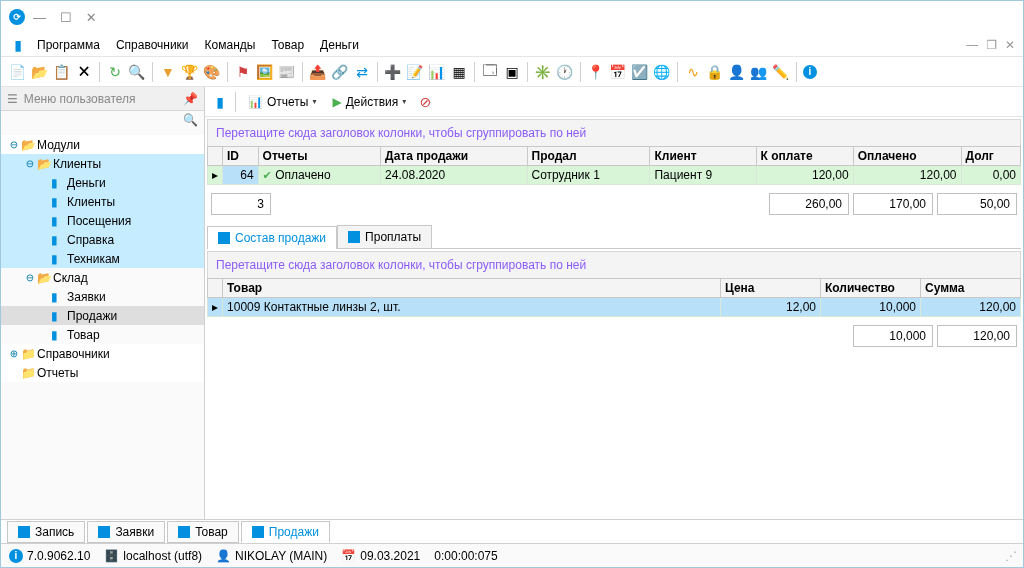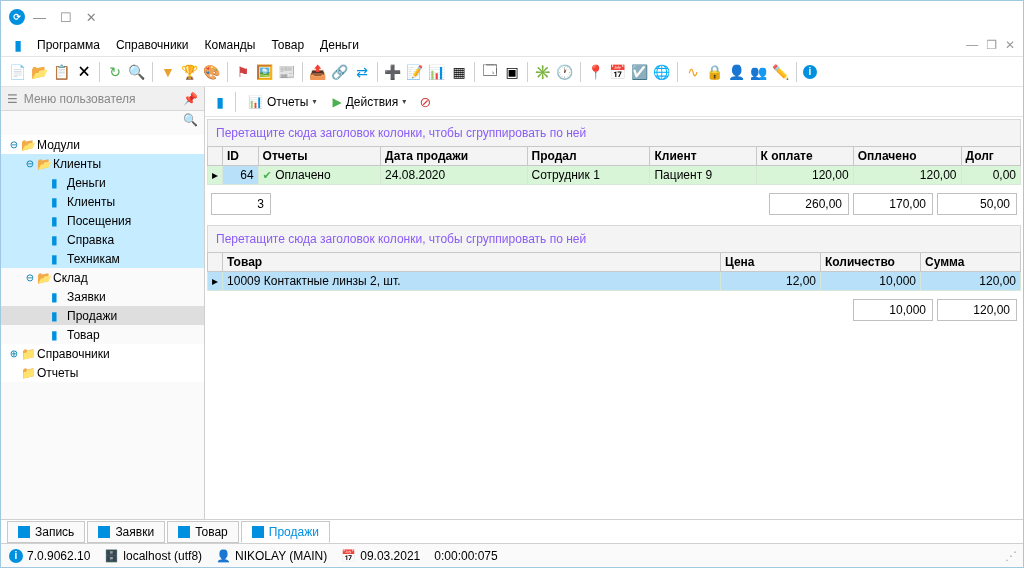--- a/index.html
+++ b/index.html
@@ -248,20 +248,30 @@
     </table>
 
     <div class="summaryrow">
       <div class="sbox" style="min-width:60px">3</div>
       <div class="filler"></div>
       <div class="sbox">260,00</div>
       <div class="sbox">170,00</div>
       <div class="sbox">50,00</div>
     </div>
 
+    <div class="subtabs">
+      <div class="subtab active">
+          <span class="pgicon"></span>
+          <span>Состав продажи</span>
+        </div>
+      <div class="subtab">
+          <span class="pgicon"></span>
+          <span>Проплаты</span>
+        </div>
+    </div>
 
     <div class="grouphint">Перетащите сюда заголовок колонки, чтобы сгруппировать по ней</div>
     <table class="grid">
       <thead>
           <tr>
         <th style="width:12px"></th>
         <th>Товар</th>
         <th class="num" style="width:100px">Цена</th>
         <th class="num" style="width:100px">Количество</th>
         <th class="num" style="width:100px">Сумма</th>

